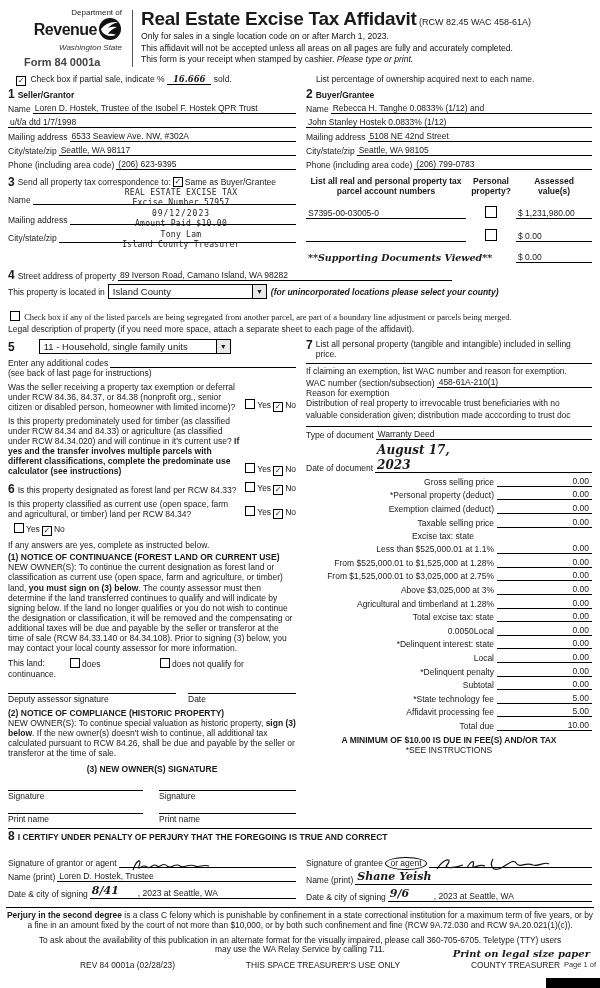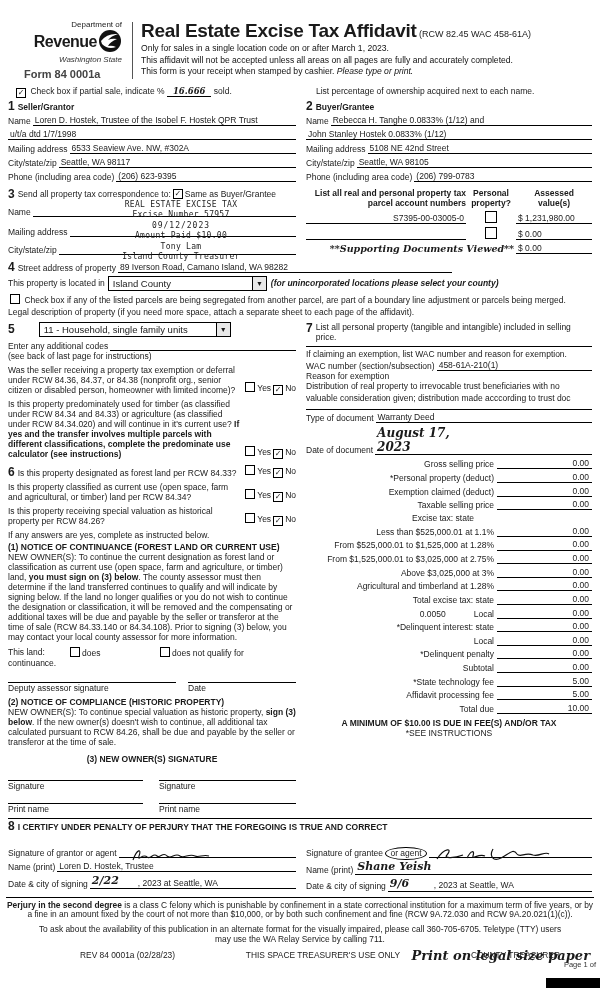--- a/index.html
+++ b/index.html
@@ -1,20 +1,20 @@
 <!DOCTYPE html>
 <html><head>
 <meta charset="utf-8">
 <style>
   html,body{margin:0;padding:0;background:#fff;}
   #page{position:relative;width:600px;height:988px;overflow:hidden;background:#fff;
         font-family:"Liberation Sans",sans-serif;font-size:8.5px;line-height:1.18;color:#1a1a1a;}
   .pad{padding:4px 8px 0 8px;}
   
-  .header{display:flex;align-items:flex-start;padding:20px 6px 2px 14px;}
+  .header{display:flex;align-items:flex-start;padding:8px 6px 2px 14px;}
   .logo-block{width:108px;text-align:right;flex:none;}
   .dept{font-size:8px;color:#222;}
   .rev-row{display:flex;justify-content:flex-end;align-items:center;}
   .revenue{font-weight:bold;font-size:16px;letter-spacing:-0.5px;}
   .logo-swoosh{margin-left:1px;}
   .wastate{font-style:italic;font-size:8px;color:#333;}
   .form-num{font-weight:bold;font-size:11px;color:#444;margin-top:3px;text-align:left;padding-left:10px;}
   .vline{width:1px;background:#555;align-self:stretch;margin:2px 8px 2px 10px;}
   .title-block{flex:1;}
   .title{font-weight:bold;font-size:19px;letter-spacing:-0.3px;}
@@ -32,49 +32,49 @@
   .yn{white-space:nowrap;margin-left:4px;flex:none;}
   .cols{display:flex;padding:0 8px;}
   .colL{width:288px;flex:none;padding-right:6px;}
   .colR{flex:1;padding-left:4px;}
   
   .stamp-wrap{position:relative;}
   .stamp{position:absolute;left:78px;top:-14px;width:190px;text-align:center;
          font-family:"DejaVu Sans Mono",monospace;font-size:8px;line-height:1.3;color:#1d1d1d;letter-spacing:0.3px;}
   .supdocs{font-family:"DejaVu Serif",serif;font-style:italic;font-weight:bold;font-size:9.5px;white-space:nowrap;}
   .phead{display:flex;font-weight:bold;text-align:center;}
-  .prow{display:flex;align-items:flex-end;margin-top:3px;}
-  .pc1{width:160px;flex:none;text-align:right;}
+  .prow{display:flex;align-items:flex-end;margin-top:10px;}
+  .pc1{width:160px;flex:none;}
   .pc2{width:50px;flex:none;text-align:center;}
   .pc3{flex:1;}
   .pu{border-bottom:1px solid #000;padding:0 2px;min-height:10px;display:block;}
   
   .dd{display:inline-flex;align-items:stretch;border:1.5px solid #000;background:#fff;height:13px;}
   .dd .ddtext{padding:1px 4px;font-size:9.5px;white-space:nowrap;}
   .dd .ddbtn{width:13px;border-left:1px solid #000;background:#e8e8e8;text-align:center;font-size:7px;line-height:13px;flex:none;}
   .legalbox{border:1px solid #333;min-height:44px;margin-top:1px;padding:2px 3px;}
   
   .q{display:flex;align-items:flex-end;margin-top:4px;}
   .qt{flex:1;}
   .para{margin-top:4px;}
   
   .trow{display:flex;align-items:flex-end;justify-content:flex-end;margin-top:2.6px;}
   .tlab{text-align:right;white-space:nowrap;}
   .tval{width:92px;border-bottom:1px solid #000;text-align:right;padding-right:3px;margin-left:3px;flex:none;}
   .thead-c{text-align:right;padding-right:118px;margin-top:3px;}
-  .rate{margin-right:28px;}
+  .rate{}
   .hand{font-family:"DejaVu Serif",serif;font-style:italic;font-weight:bold;}
   .hr{border-top:1px solid #000;margin:4px 0 2px 0;}
   .sigline{display:flex;align-items:flex-end;}
   .sig-svg{margin-bottom:-4px;}
   .oval{border:1.2px solid #000;border-radius:50%;padding:0 4px 1px 4px;}
   
   .fineprint{text-align:center;font-size:8.4px;margin-top:3px;padding:0 6px;}
   .footrow{display:flex;justify-content:space-between;padding:6px 40px 0 80px;font-size:8.4px;}
-  .printnote{position:absolute;right:10px;top:948px;font-family:"DejaVu Serif",serif;font-style:italic;font-weight:bold;font-size:13px;}
+  .printnote{position:absolute;right:10px;top:948px;font-family:"DejaVu Serif",serif;font-style:italic;font-weight:bold;font-size:10px;}
   .pagenote{position:absolute;right:4px;top:961px;font-size:7.5px;color:#333;}
   .scanbox{position:absolute;right:0;bottom:0;width:54px;height:10px;background:#000;}
 </style>
 </head>
 <body>
 
 <div id="page">
 
   <div class="header">
     <div class="logo-block">
@@ -240,21 +240,21 @@
       <span class="u" style="max-width:330px;">89 Iverson Road, Camano Island, WA 98282</span>
     </div>
     <div style="display:flex;align-items:center;margin-top:3px;">
       <span style="margin-right:3px;">This property is located in</span>
       <span class="dd">
         <span class="ddtext" style="width:135px;">Island County</span>
         <span class="ddbtn">▼</span>
       </span>
       <span class="b i" style="margin-left:4px;">(for unincorporated locations please select your county)</span>
     </div>
-    <div style="margin-top:3px;">
+    <div style="margin-top:12px;font-family:Liberation Serif, serif;">
       <span class="cb"></span>
       <span>Check box if any of the listed parcels are being segregated from another parcel, are part of a boundary line adjustment or parcels being merged.</span>
     </div>
     <div style="margin-top:2px;">Legal description of property (if you need more space, attach a separate sheet to each page of the affidavit).</div>
   </div>
 
   <div class="cols" style="margin-top:5px;">
     <div class="colL">
 
       <div>
@@ -283,21 +283,20 @@
       <div style="margin-top:6px;">
         <div class="q" style="margin-top:0;">
           <span class="qt"><span class="sec">6</span><span>Is this property designated as forest land per RCW 84.33?</span></span>
           <span class="yn"><span class="cb"></span><span>Yes</span><span class="cb">✓</span><span>No</span></span>
         </div>
         <div class="q">
           <span class="qt">Is this property classified as current use (open space, farm and agricultural, or timber) land per RCW 84.34?</span>
           <span class="yn"><span class="cb"></span><span>Yes</span><span class="cb">✓</span><span>No</span></span>
         </div>
         <div class="q">
-          <span class="qt">Is this property receiving special valuation as historical property per RCW 84.26?</span>
           <span class="yn"><span class="cb"></span><span>Yes</span><span class="cb">✓</span><span>No</span></span>
         </div>
         <div class="para">If any answers are yes, complete as instructed below.</div>
         <div class="b" style="margin-top:2px;">(1) NOTICE OF CONTINUANCE (FOREST LAND OR CURRENT USE)</div>
         <div><span>NEW OWNER(S): To continue the current designation as forest land or classification as current use (open space, farm and agriculture, or timber) land, </span><span class="b">you must sign on (3) below</span><span>. The county assessor must then determine if the land transferred continues to qualify and will indicate by signing below. If the land no longer qualifies or you do not wish to continue the designation or classification, it will be removed and the compensating or additional taxes will be due and payable by the seller or transferor at the time of sale (RCW 84.33.140 or 84.34.108). Prior to signing (3) below, you may contact your local county assessor for more information.</span></div>
         <div style="display:flex;margin-top:5px;">
           <span style="width:60px;">This land:</span>
           <span style="width:90px;"><span class="cb"></span><span>does</span></span>
           <span><span class="cb"></span><span>does not qualify for</span></span>
         </div>
@@ -462,21 +461,21 @@
               <path d="M6 13 C10 2 15 1 12 9 C10 15 16 6 20 10 C24 13 26 5 30 9 C33 12 36 4 40 9 C44 13 48 5 53 9 C57 12 62 6 68 9 C72 11 76 7 82 9" stroke="#111" stroke-width="1.1" fill="none"></path>
             </svg>
           </span>
         </div>
         <div class="r">
             <span class="l">Name (print)</span>
             <span class="u">Loren D. Hostek, Trustee</span>
           </div>
         <div class="r">
           <span class="l">Date &amp; city of signing</span>
-          <span class="u hand" style="max-width:42px;font-size:11px;">2/22</span>
+          <span class="u hand" style="max-width:42px;font-size:11px;">8/41</span>
           <span class="u">, 2023 at Seattle, WA</span>
         </div>
       </div>
       <div style="flex:1;">
         <div class="r sigline">
           <span class="l"><span>Signature of grantee</span> <span class="oval">or agent</span></span>
           <span class="u" style="position:relative;height:14px;">
             <svg class="sig-svg" width="120" height="18" viewBox="0 0 120 18" style="position:absolute;left:4px;bottom:-3px;">
               <path d="M4 13 C12 1 20 2 14 9 C10 13 22 12 30 9 M34 12 C38 4 42 4 40 10 C39 14 46 7 52 10 M60 3 C56 10 60 16 68 12 C76 8 80 2 84 8 C87 12 92 6 100 9 C106 11 112 5 116 8" stroke="#111" stroke-width="1.2" fill="none"></path>
             </svg>

